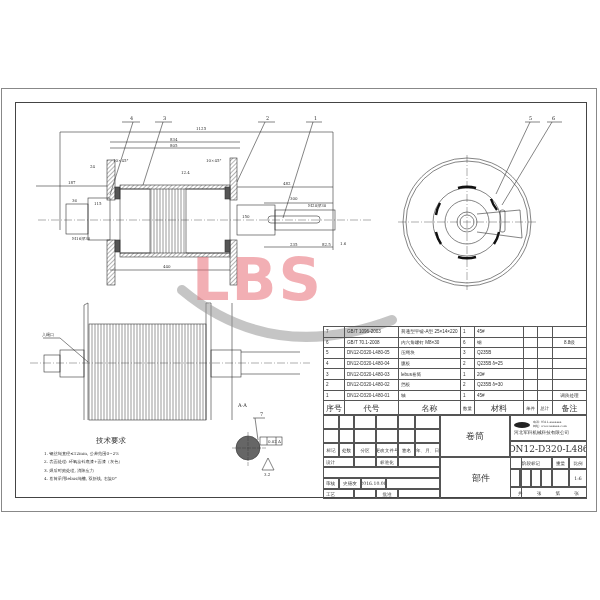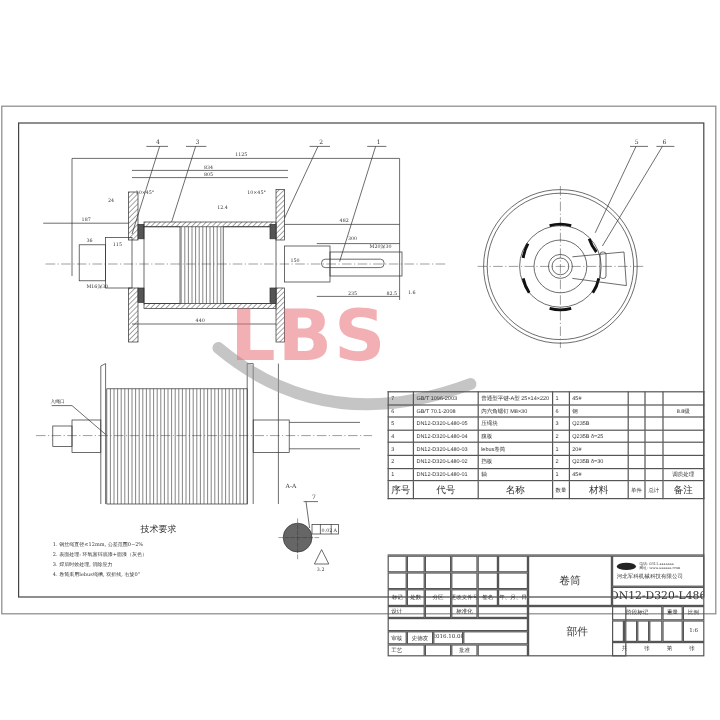--- a/index.html
+++ b/index.html
@@ -4,26 +4,26 @@
 <style>
   html,body{margin:0;padding:0;background:#fff;}
   body{width:600px;height:600px;position:relative;overflow:hidden;font-family:"DejaVu Sans","Liberation Sans",sans-serif;color:#222;}
   .frame-outer{position:absolute;left:1px;top:88px;width:596px;height:424px;border:1px solid #888;box-sizing:border-box;background:#fff;}
   .frame-inner{position:absolute;left:15px;top:102px;width:572px;height:396px;border:1px solid #444;box-sizing:border-box;}
   svg.drawing{position:absolute;left:0;top:0;}
   .t{font-family:"DejaVu Serif","Liberation Serif",serif;fill:#333;}
   .bom{position:absolute;left:323px;top:326px;width:264px;border-collapse:collapse;font-family:Liberation Sans, sans-serif;font-size:4.6px;color:#333;}
   .bom td{border:0.8px solid #555;height:9.6px;padding:0 2px;white-space:nowrap;overflow:hidden;}
   .bom tr.hdr td{height:14px;font-size:8px;text-align:center;}
-  .title{position:absolute;left:323px;top:414px;width:264px;height:84px;border-top:0.8px solid #555;margin-top:48px;}
+  .title{position:absolute;left:323px;top:414px;width:264px;height:84px;border-top:0.8px solid #555;}
   .tb{position:absolute;border:0.8px solid #555;box-sizing:border-box;font-family:"DejaVu Serif","Liberation Serif",serif;font-size:4.6px;color:#333;display:flex;align-items:center;justify-content:center;white-space:nowrap;overflow:hidden;}
   .tb.l{justify-content:flex-start;padding-left:2px;}
   .big{font-size:9px;}
   .tech{position:absolute;left:44px;top:436px;font-family:"DejaVu Serif","Liberation Serif",serif;color:#333;}
-  .tech .h{font-size:7.5px;margin-left:73px;margin-bottom:4px;}
+  .tech .h{font-size:7.5px;margin-left:52px;margin-bottom:4px;}
   .tech .ln{font-size:4.2px;line-height:8.3px;}
   .wm{position:absolute;left:192px;top:230px;width:230px;height:100px;pointer-events:none;}
   .wm-text{position:absolute;left:0;top:0;font-family:"DejaVu Sans","Liberation Sans",sans-serif;font-weight:bold;font-size:59px;letter-spacing:2px;color:rgba(232,110,118,0.55);line-height:100px;}
 </style>
 </head>
 <body>
 
 <div class="frame-outer"></div>
 <div class="frame-inner"></div>
 

